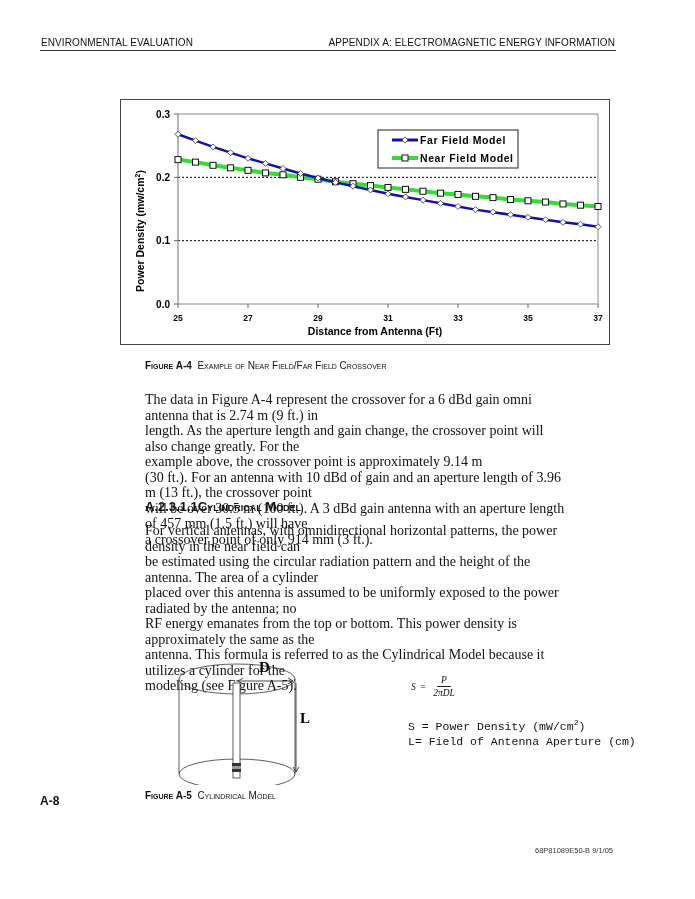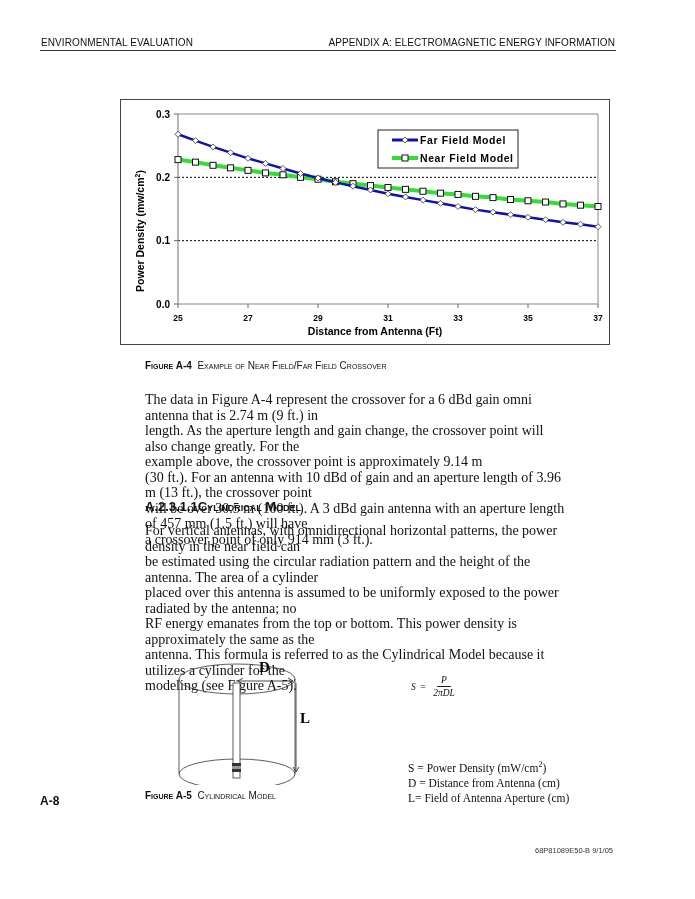--- a/index.html
+++ b/index.html
@@ -18,21 +18,21 @@
   .para p { margin:0; }
   .p1 { top:392px; }
   .p2 { top:523px; }
   .section-h { position:absolute; left:145px; top:499px; font-family:"Liberation Sans", sans-serif; font-size:13px; font-weight:bold; }
   .section-h .sc { font-variant:small-caps; }
   svg.cyl { position:absolute; left:160px; top:650px; }
   .formula { position:absolute; left:411px; top:675px; font-size:9.5px; font-style:italic; display:flex; align-items:center; gap:4px; }
   .frac { display:inline-flex; flex-direction:column; align-items:center; margin-left:3px; }
   .frac .num { border-bottom:1px solid #222; padding:0 4px 1px; }
   .frac .den { padding-top:1px; }
-  .defs { position:absolute; left:408px; top:761px; font-size:11.5px; line-height:15px; }
+  .defs { position:absolute; left:408px; top:719px; font-size:11.5px; line-height:15px;font-family:Liberation Mono, monospace; }
   .defs div { white-space:nowrap; }
   .footer-left { position:absolute; left:40px; top:794px; font-family:"Liberation Sans", sans-serif; font-size:12px; font-weight:bold; }
   .footer-right { position:absolute; right:82px; top:846px; font-family:"Liberation Sans", sans-serif; font-size:7.5px; color:#333; }
   .sup { font-size:70%; vertical-align:super; line-height:0; }
 </style>
 </head>
 <body>
 
 <div class="hdr hdr-left">Environmental Evaluation</div>
 <div class="hdr hdr-right">Appendix A: Electromagnetic Energy Information</div>
@@ -191,21 +191,20 @@
   <span>S</span>
   <span>=</span>
   <span class="frac">
     <span class="num">P</span>
     <span class="den">2πDL</span>
   </span>
 </div>
 
 <div class="defs">
   <div><span>S = Power Density (mW/cm</span><span class="sup">2</span><span>)</span></div>
-  <div>D = Distance from Antenna (cm)</div>
   <div>L= Field of Antenna Aperture (cm)</div>
 </div>
 
 <div class="caption fig5-cap">
   <b>Figure A-5</b>&nbsp;
   <span>Cylindrical Model</span>
 </div>
 
 <div class="footer-left">A-8</div>
 <div class="footer-right">68P81089E50-B    9/1/05</div>

